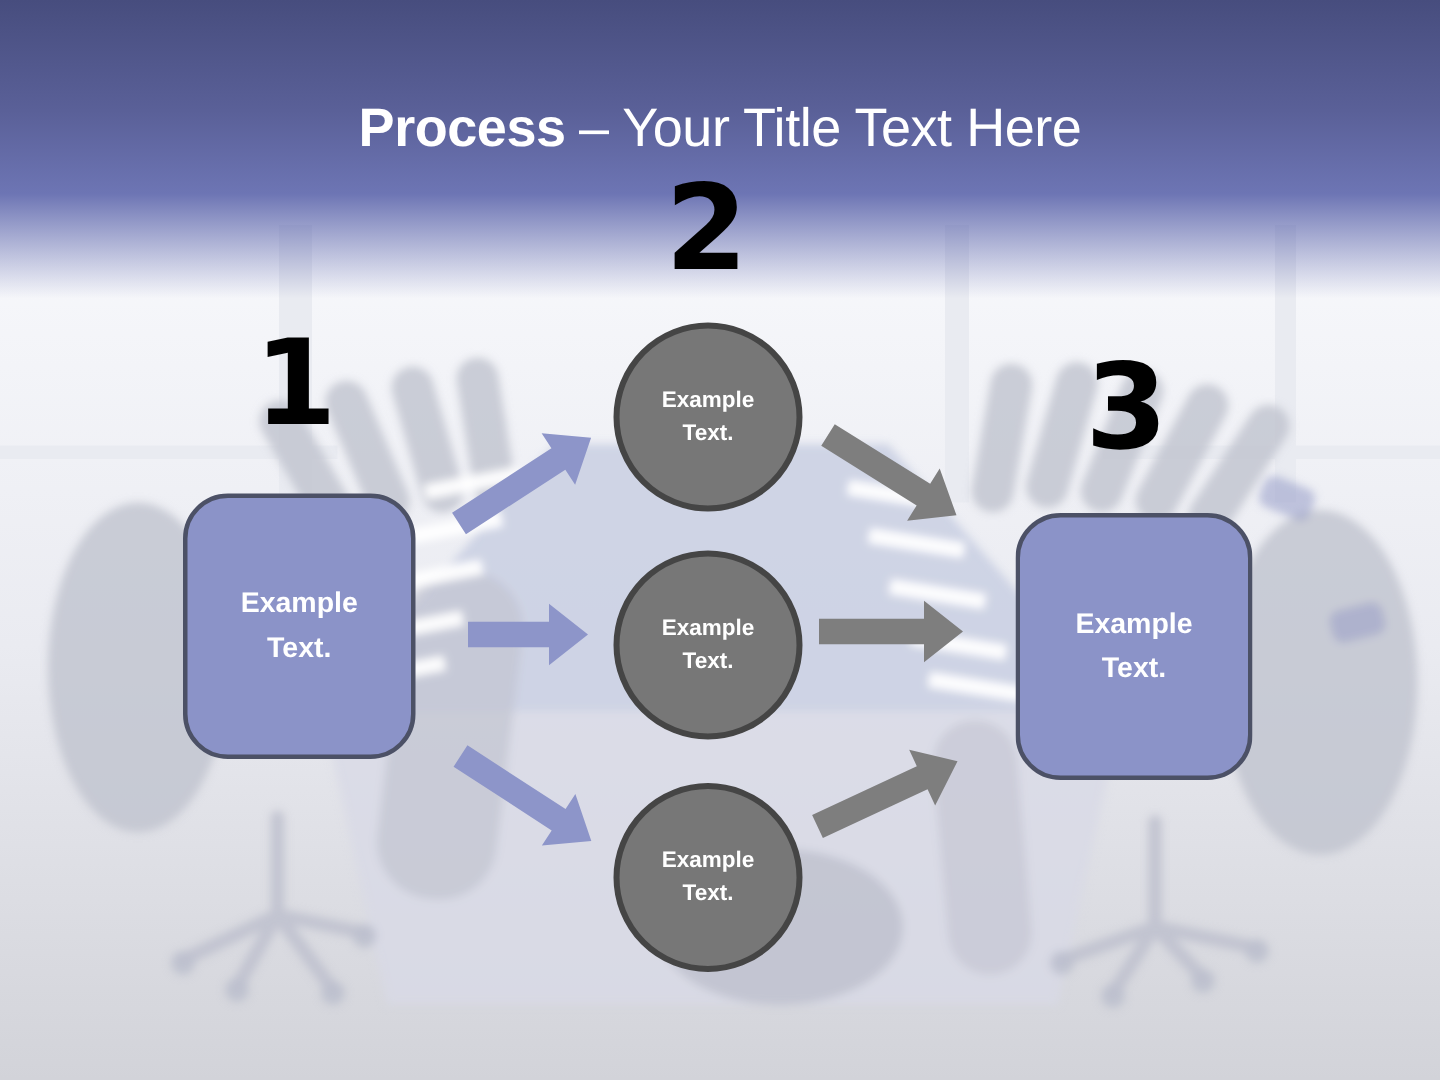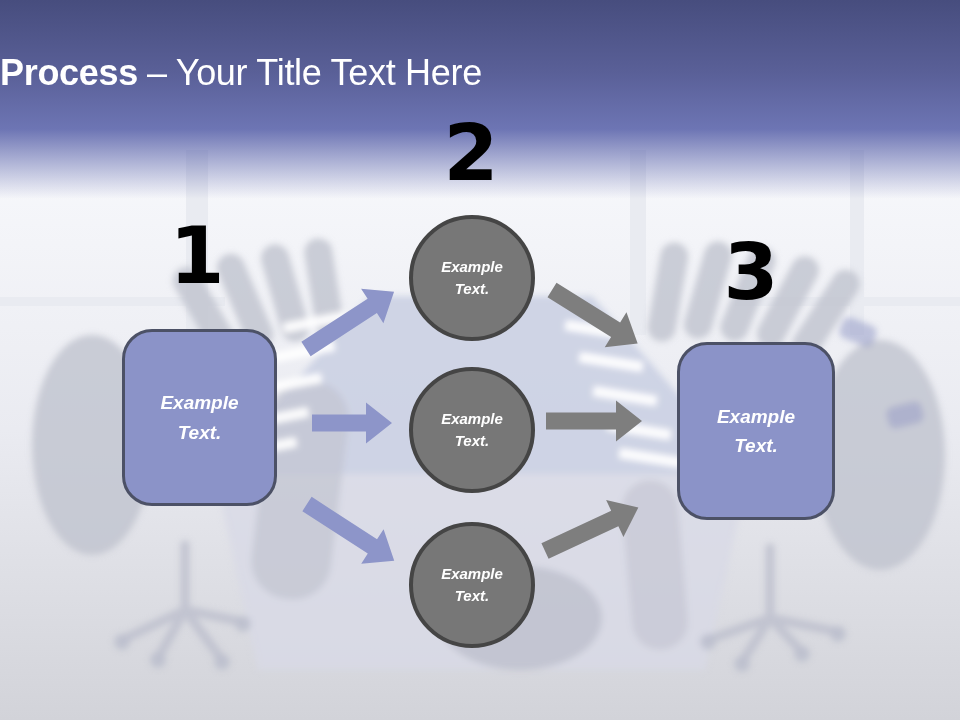--- a/index.html
+++ b/index.html
@@ -12,21 +12,21 @@
 
   
   .bg{position:absolute;left:0;top:0;width:960px;height:720px;z-index:0;}
 
   
   .header{
     position:absolute;left:0;top:0;width:960px;height:205px;z-index:2;pointer-events:none;
     background:linear-gradient(180deg,var(--header-top,#474D7E) 0%,#5a6098 36%,var(--header-mid,#6D75B4) 63%,rgba(246,247,251,0) 97%);
   }
   .title{
-    position:absolute;left:0;top:51px;width:100%;text-align:left;
+    position:absolute;left:0;top:63px;width:100%;text-align:center;
     color:var(--title-color,#fff);font-size:36px;line-height:1.2;letter-spacing:-0.3px;white-space:nowrap;
   }
   .title .t-bold{font-weight:700;}
   .title .t-dash{margin:0 9px;}
 
   
   .num{
     position:absolute;z-index:3;transform:translate(-50%,-50%);
     font-family:"DejaVu Sans","Liberation Sans",sans-serif;font-weight:700;
     font-size:79px;color:var(--number-color,#000);line-height:1;
@@ -50,21 +50,21 @@
     position:absolute;z-index:3;width:126px;height:126px;border-radius:50%;
     background:var(--circle-fill,#777777);
     border:4px solid var(--circle-border,#454545);
     display:flex;align-items:center;justify-content:center;
   }
   .pc1{left:409px;top:215px;}
   .pc2{left:409px;top:367px;}
   .pc3{left:409px;top:522px;}
 
   .shape-label{
-    color:#fff;font-weight:700;font-style:italic;text-align:center;
+    color:#fff;font-weight:700;text-align:center;
     font-family:"Liberation Sans",sans-serif;
   }
   .box-label{font-size:19px;line-height:1.55;max-width:110px;}
   .circle-label{font-size:15px;line-height:1.5;max-width:82px;}
 
   
   .arrows{position:absolute;left:0;top:0;width:960px;height:720px;z-index:3;}
   .arrow-blue{fill:var(--arrow-left,#8D95C9);}
   .arrow-gray{fill:var(--arrow-right,#7E7E7E);}
 </style>

